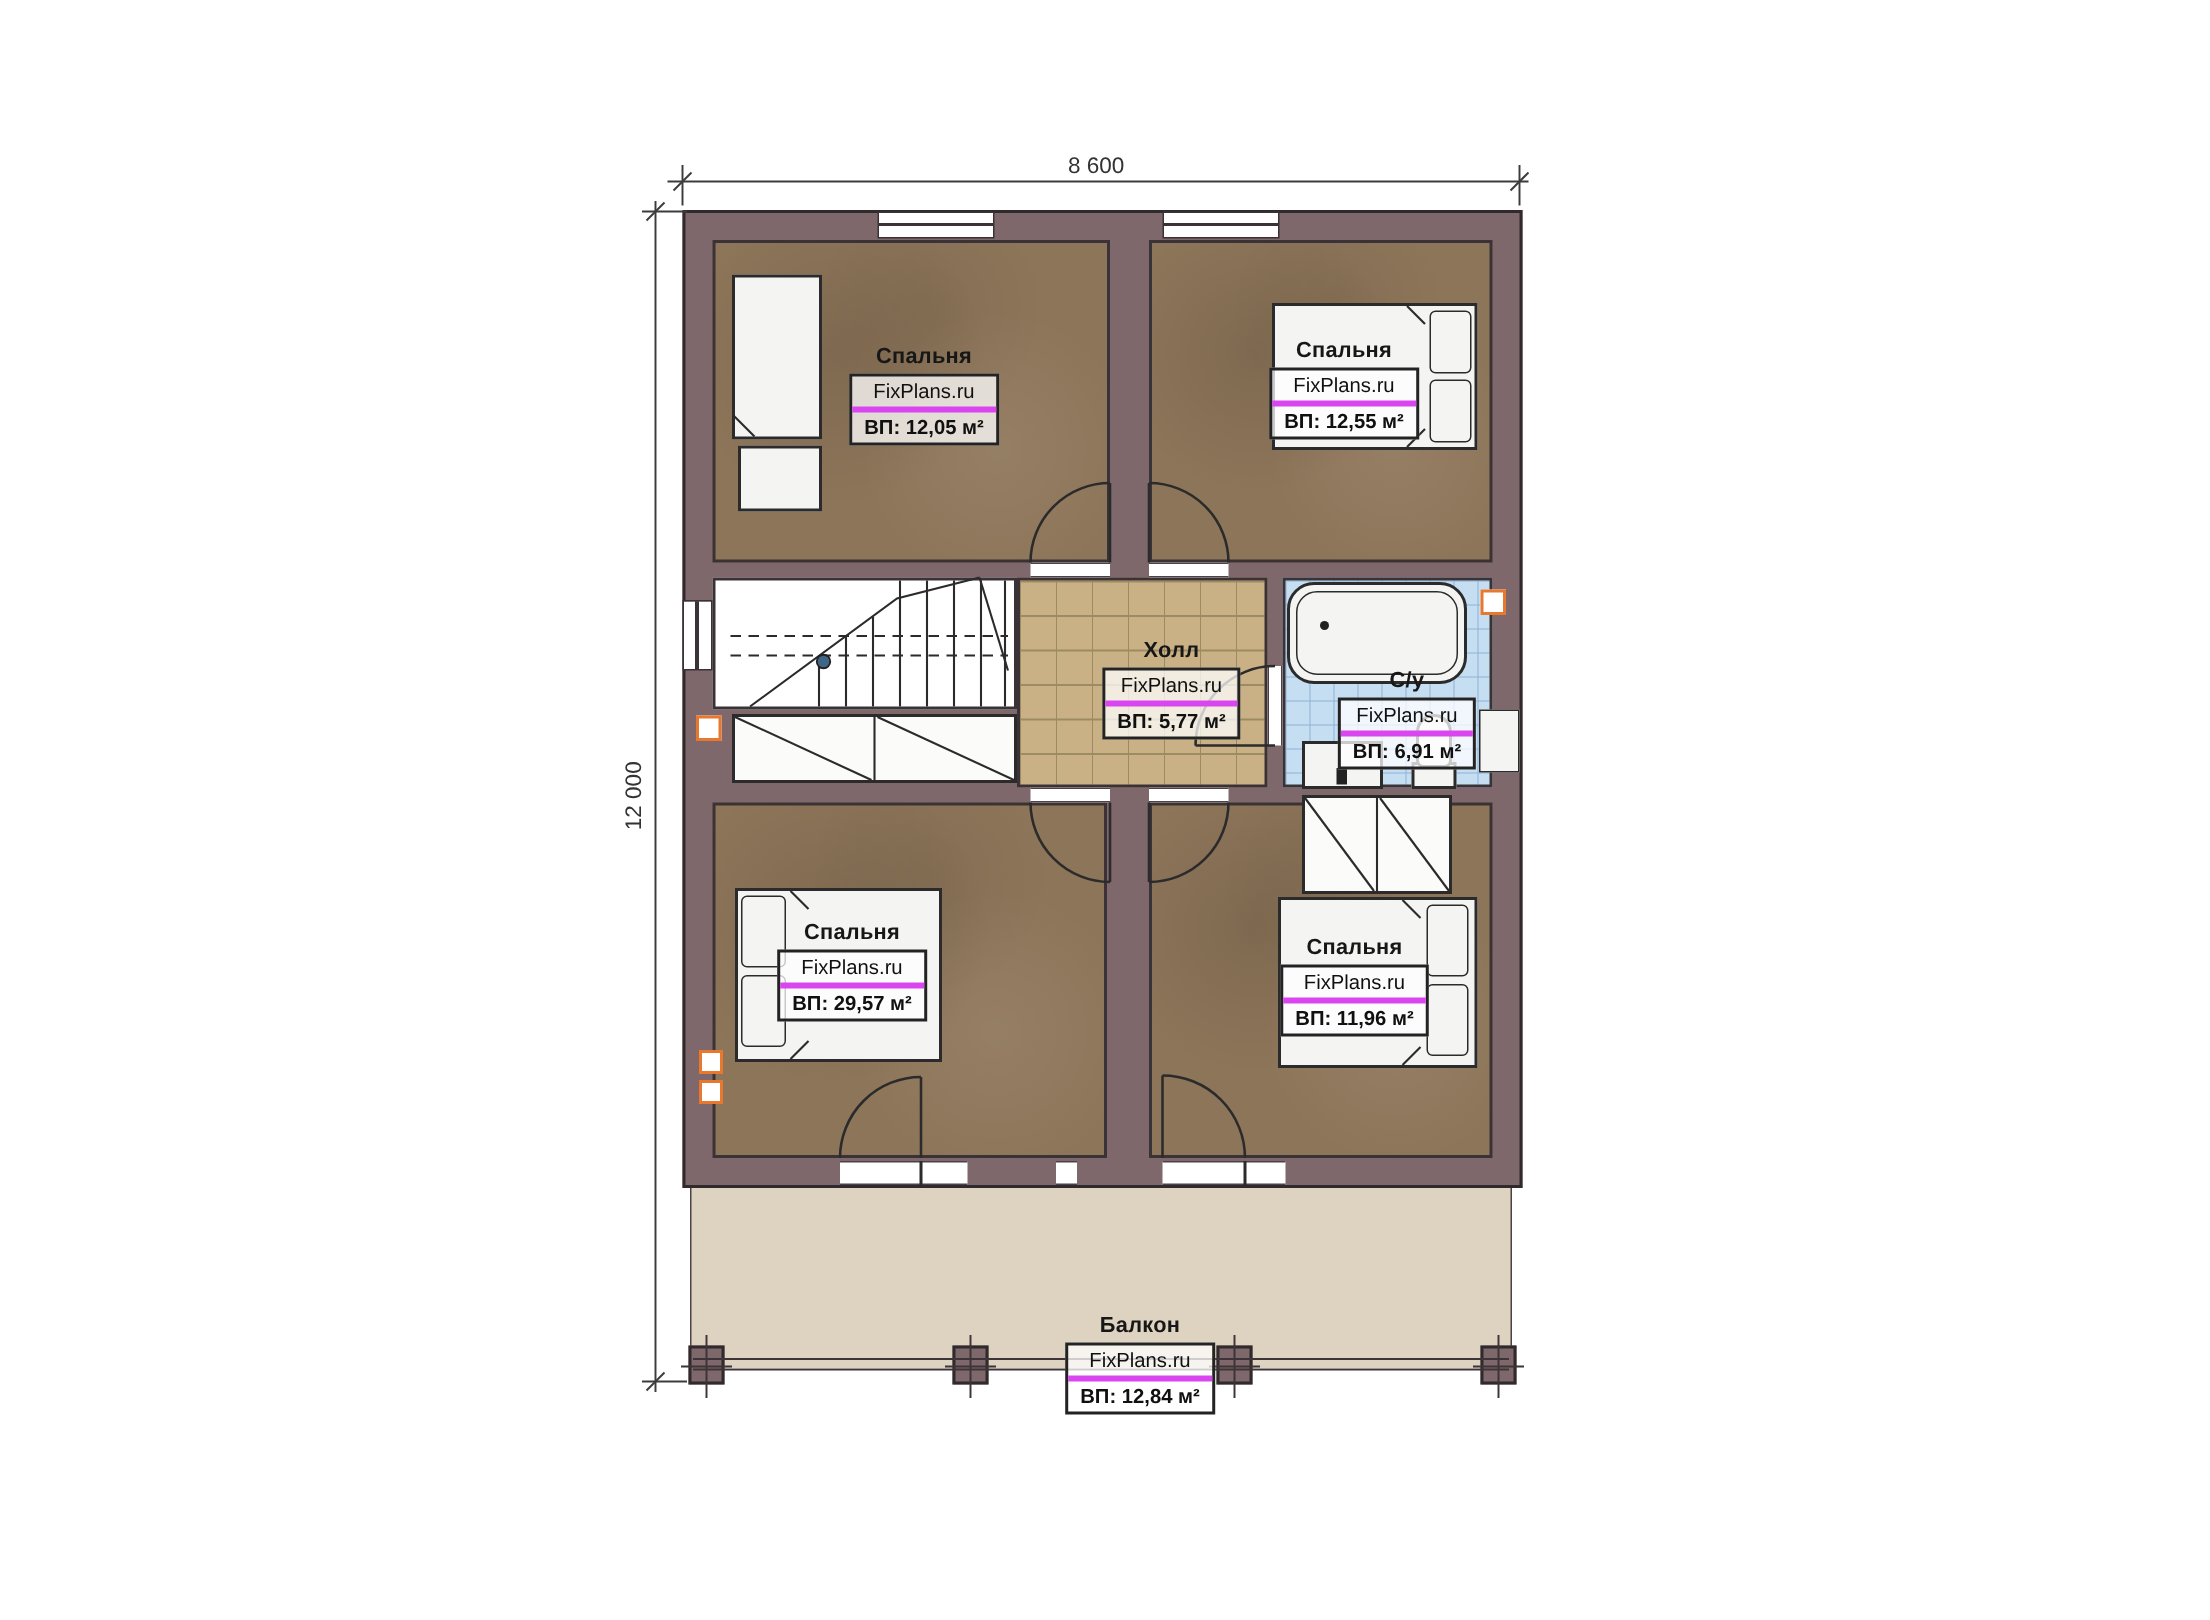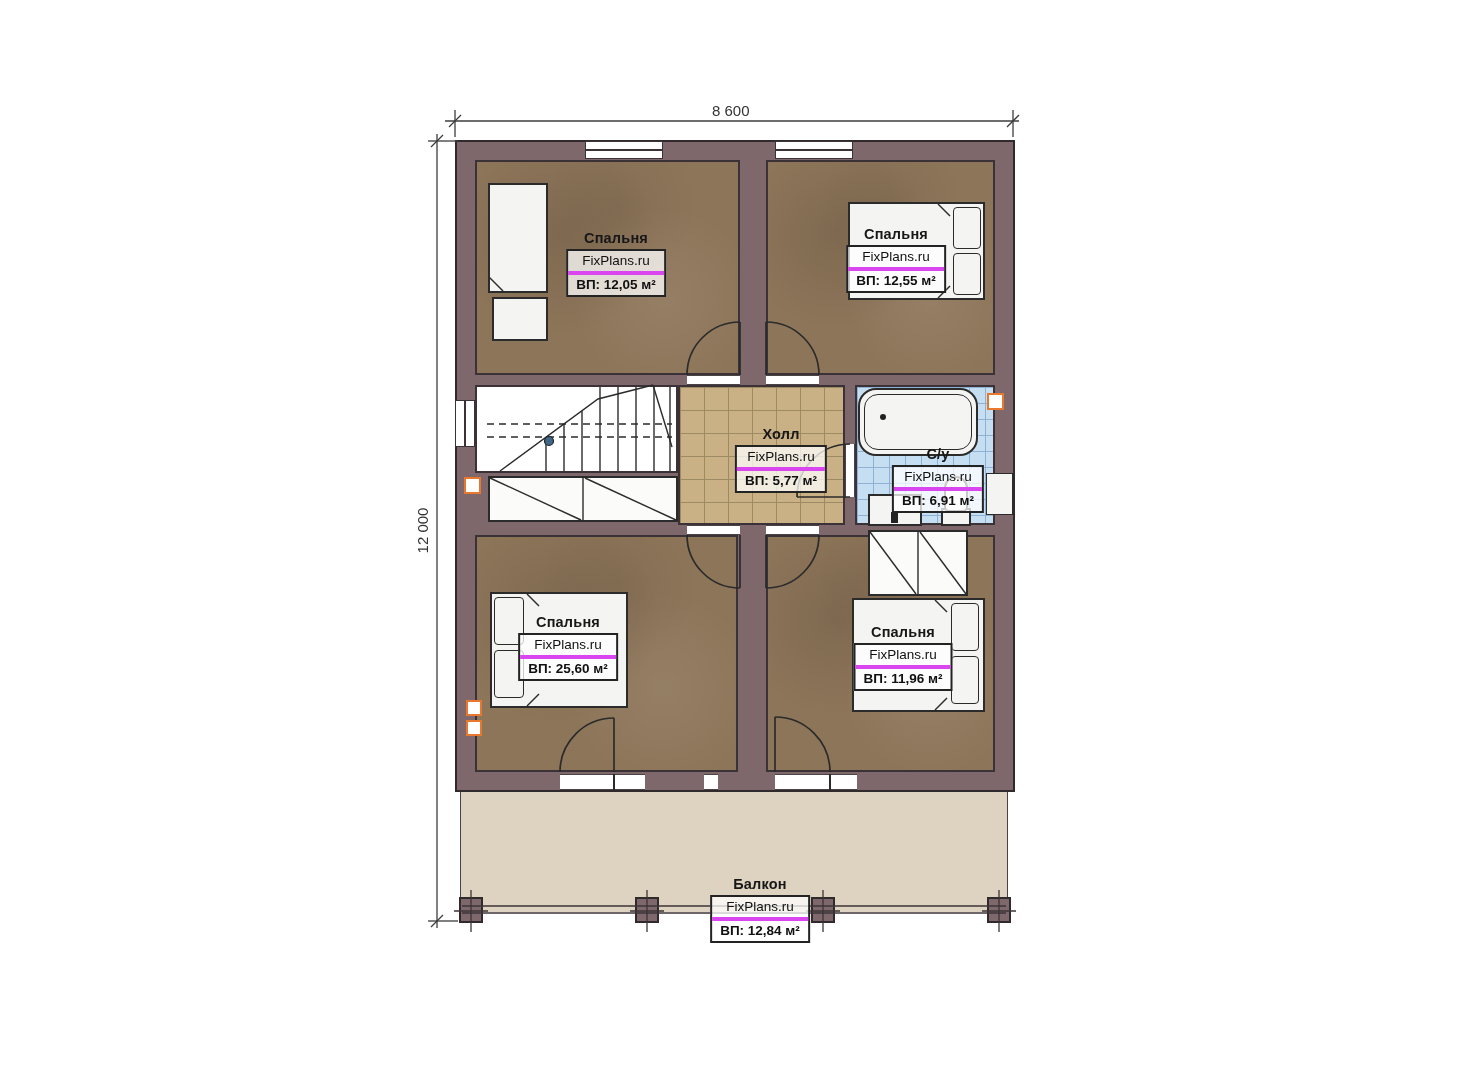--- a/index.html
+++ b/index.html
@@ -223,21 +223,21 @@
     <div class="label-box">
       <div class="row wm">FixPlans.ru</div>
       <div class="row area">ВП: 6,91 м²</div>
     </div>
   </div>
 
   <div class="room-label" style="left:568px;top:614px;">
     <div class="room-name">Спальня</div>
     <div class="label-box">
       <div class="row wm">FixPlans.ru</div>
-      <div class="row area">ВП: 25,60 м²</div>
+      <div class="row area">ВП: 29,57 м²</div>
     </div>
   </div>
 
   <div class="room-label" style="left:903px;top:624px;">
     <div class="room-name">Спальня</div>
     <div class="label-box">
       <div class="row wm">FixPlans.ru</div>
       <div class="row area">ВП: 11,96 м²</div>
     </div>
   </div>

